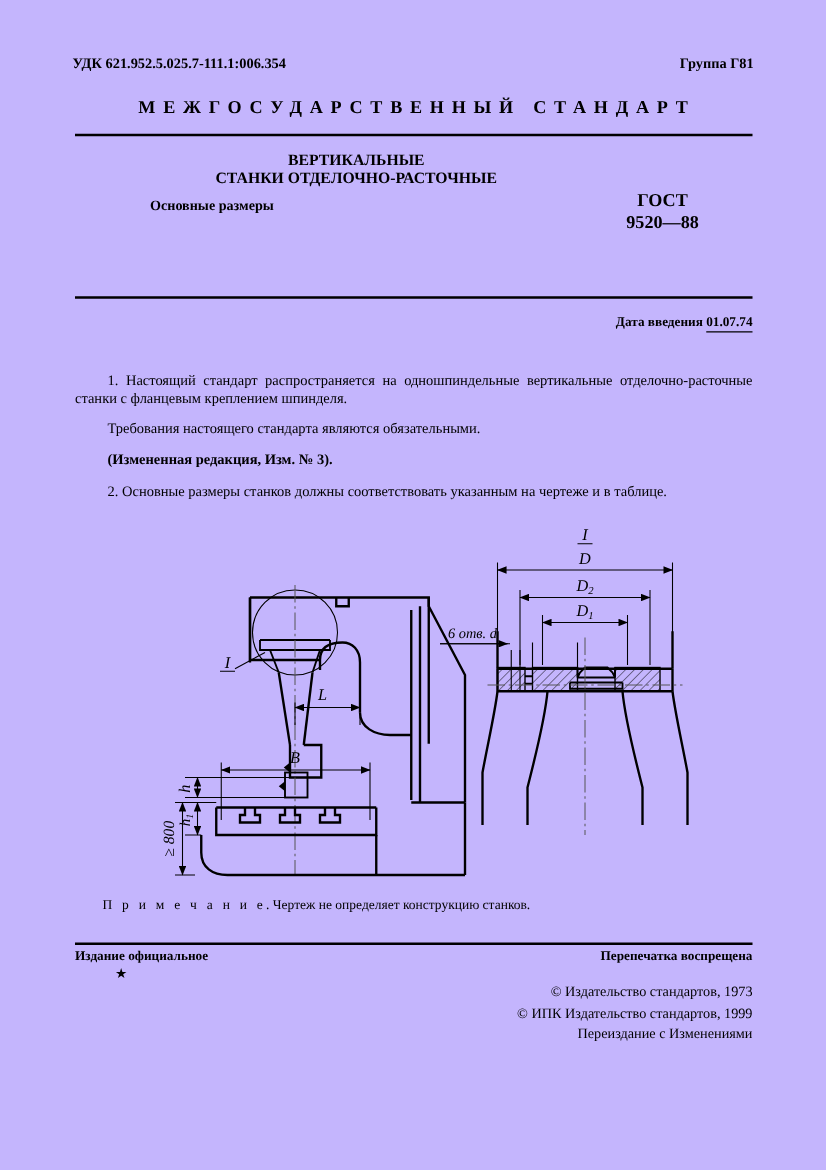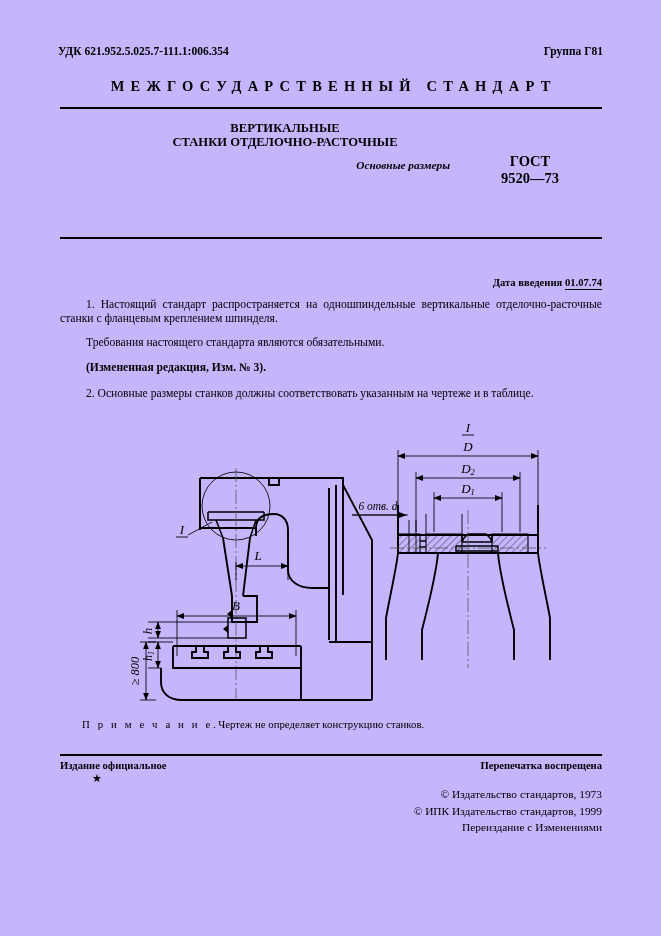--- a/index.html
+++ b/index.html
@@ -42,40 +42,40 @@
 
   
   #title-main {
     left: 120px; top: 121px; width: 330px;
     text-align: center;
     font-size: 12.6px; font-weight: bold;
     line-height: 14px;
   }
   #title-sub {
     left: 120px; top: 159px; width: 330px;
-    text-align: right;
-    font-size: 11.3px; font-weight: bold; font-style: italic;
+    text-align: left;
+    font-size: 11.3px; font-weight: bold;
   }
   #title-en {
     left: 120px; top: 187px; width: 330px;
     text-align: center;
     font-size: 9.8px;
   }
   #gost-block {
     left: 470px; top: 153px; width: 120px;
     text-align: center;
     font-size: 14.5px; font-weight: bold;
     line-height: 17px;
   }
 
   
   #date-line {
     left: 300px; top: 253px; width: 302px;
     text-align: right;
-    font-size: 10.6px; font-weight: bold; margin-top: 24px;
+    font-size: 10.6px; font-weight: bold;
   }
   #date-line .u { border-bottom: 1.2px solid #000; padding-bottom: 1px; }
 
   
   .para {
     left: 60px; width: 542px;
     font-size: 11.6px;
     line-height: 14.4px;
     text-align: justify;
   }
@@ -133,21 +133,21 @@
   <div class="abs" id="title-main">
     <div>ВЕРТИКАЛЬНЫЕ</div>
     <div>СТАНКИ ОТДЕЛОЧНО-РАСТОЧНЫЕ</div>
   </div>
 
   <div class="abs" id="title-sub">Основные размеры</div>
 
 
   <div class="abs" id="gost-block">
     <div>ГОСТ</div>
-    <div>9520—73</div>
+    <div>9520—88</div>
   </div>
 
   <div class="abs rule-thick" id="rule-2"></div>
 
   <div class="abs" id="date-line">
     <span>Дата введения</span>
     <span class="u">01.07.74</span>
   </div>
 
   <div class="abs para" id="para-1">1.  Настоящий стандарт распространяется на одношпиндельные вертикальные отделочно-расточные станки с фланцевым креплением шпинделя.</div>

